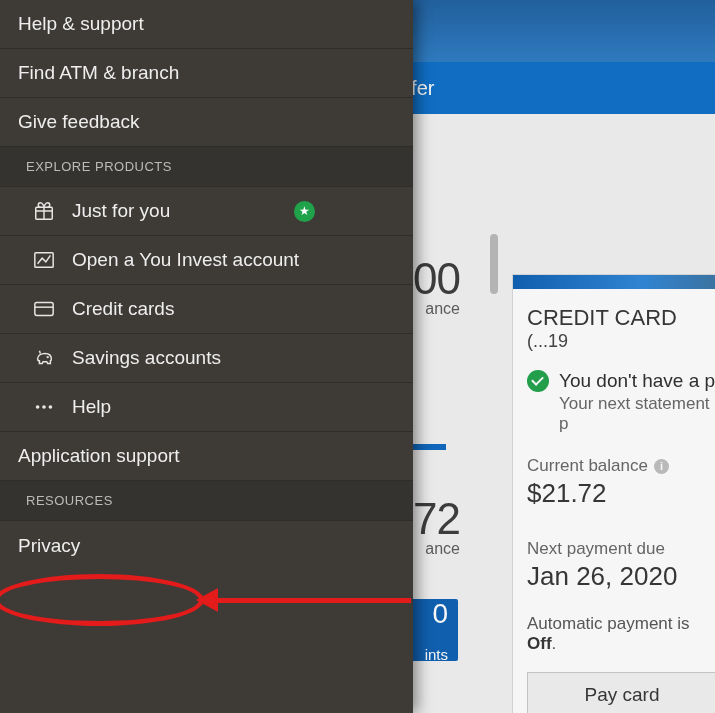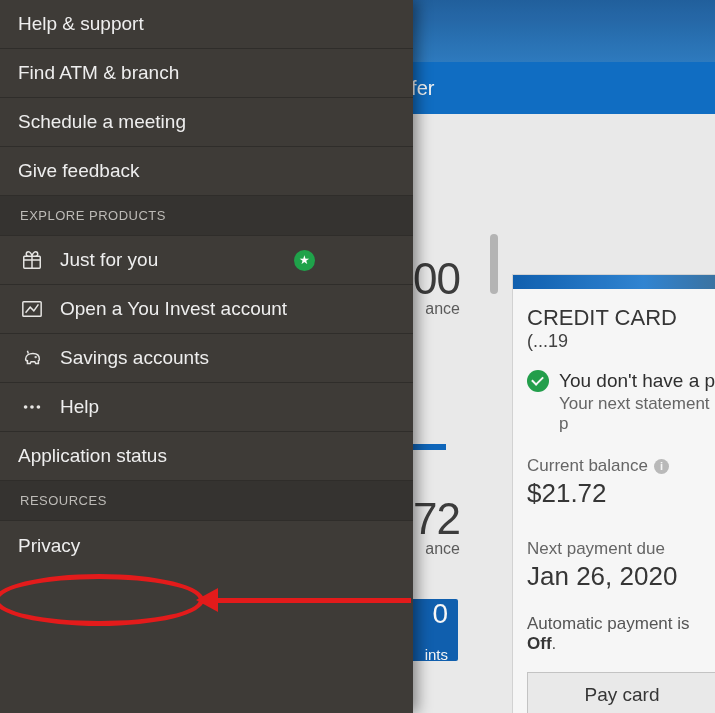--- a/index.html
+++ b/index.html
@@ -36,23 +36,23 @@
   .field-label { font-size:17px; color:#666; margin-top:22px; display:flex; align-items:center; gap:6px;}
   .info-icon { width:15px; height:15px; border-radius:50%; background:#bfbfbf; display:inline-flex; align-items:center; justify-content:center; color:#fff; font-size:11px; font-weight:bold;}
   .field-value { font-size:26px; color:#333; margin-top:2px;}
   .auto-row { font-size:17px; color:#555; margin-top:22px; }
   .auto-row b { color:#333; font-weight:600; }
   .pay-btn { margin-top:18px; width:100%; height:46px; background:#f2f2f2; border:1px solid #c9c9c9; color:#333; font-size:19px; cursor:pointer; }
 
   
   .sidebar { position:absolute; left:0; top:0; width:413px; height:713px; background:#3e3b37; color:#e7e6e4; box-shadow: 4px 0 14px rgba(0,0,0,.45); overflow:hidden;}
   .side-item { height:49px; border-bottom:1px solid #2f2d2a; display:flex; align-items:center; padding:0 18px; font-size:19px; color:#eee; cursor:pointer; position:relative;}
-  .side-item.with-icon { gap:16px; padding-left:20px;}
+  .side-item.with-icon { gap:16px; padding-left:32px;}
   .side-item .icon { width:24px; height:24px; flex:0 0 24px; display:flex; align-items:center; justify-content:center; }
-  .side-section { height:40px; display:flex; align-items:center; padding:0 20px; background:#353330; font-size:13px; letter-spacing:.5px; color:#bdbbb7; border-bottom:1px solid #2f2d2a;}
+  .side-section { height:40px; display:flex; align-items:center; padding:0 26px; background:#353330; font-size:13px; letter-spacing:.5px; color:#bdbbb7; border-bottom:1px solid #2f2d2a;}
   .star-badge { width:21px; height:21px; border-radius:50%; background:#1fa24a; position:absolute; left:294px; display:flex; align-items:center; justify-content:center; color:#fff; font-size:12px;}
 
   
   .ic { stroke:#e7e6e4; stroke-width:1.6; fill:none; }
 
   
   .annot-ellipse { position:absolute; left:-6px; top:574px; width:210px; height:52px; border:5px solid #e31b1b; border-radius:50%/50%; pointer-events:none; }
   .annot-arrow { position:absolute; left:196px; top:594px; width:215px; height:12px; pointer-events:none; }
   .annot-arrow .line { position:absolute; left:20px; top:4px; right:0; height:5px; background:#e31b1b; }
   .annot-arrow .head { position:absolute; left:0; top:-6px; width:0; height:0; border-top:12px solid transparent; border-bottom:12px solid transparent; border-right:22px solid #e31b1b;}
@@ -120,23 +120,20 @@
   <div class="dim"></div>
 
   <div class="sidebar">
     <div class="side-item">
         <span>Help &amp; support</span>
       </div>
     <div class="side-item">
         <span>Find ATM &amp; branch</span>
       </div>
     <div class="side-item">
-        <span>Schedule a meeting</span>
-      </div>
-    <div class="side-item">
         <span>Give feedback</span>
       </div>
 
     <div class="side-section">EXPLORE PRODUCTS</div>
 
     <div class="side-item with-icon">
       <span class="icon">
         <svg viewBox="0 0 24 24" width="22" height="22">
             <rect class="ic" x="3" y="8" width="18" height="13" rx="1"></rect>
             <path class="ic" d="M3 12h18M12 8v13M8 8c-3 0-3-5 0-5 2 0 4 3 4 5M16 8c3 0 3-5 0-5-2 0-4 3-4 5"></path>
@@ -146,20 +143,29 @@
       <span class="star-badge">★</span>
     </div>
     <div class="side-item with-icon">
       <span class="icon">
         <svg viewBox="0 0 24 24" width="22" height="22">
             <rect class="ic" x="2" y="4" width="20" height="16" rx="1"></rect>
             <path class="ic" d="M5 16l5-6 4 4 5-7"></path>
           </svg>
       </span>
       <span>Open a You Invest account</span>
+    </div>
+    <div class="side-item with-icon">
+      <span class="icon">
+        <svg viewBox="0 0 24 24" width="22" height="22">
+            <rect class="ic" x="2" y="5" width="20" height="14" rx="2"></rect>
+            <path class="ic" d="M2 10h20"></path>
+          </svg>
+      </span>
+      <span>Credit cards</span>
     </div>
     <div class="side-item with-icon">
       <span class="icon">
         <svg viewBox="0 0 24 24" width="22" height="22">
             <path class="ic" d="M5 13c0-4 4-6 8-6s7 2 7 6c0 1-.5 2-1 2v3h-3l-1-2h-4l-1 2H7v-3c-1 0-2-1-2-2zM8 7l-1-3"></path>
             <circle class="ic" cx="16" cy="11" r=".5"></circle>
           </svg>
       </span>
       <span>Savings accounts</span>
     </div>
@@ -168,21 +174,21 @@
         <svg viewBox="0 0 24 24" width="22" height="22">
             <circle fill="#e7e6e4" cx="5" cy="12" r="2"></circle>
             <circle fill="#e7e6e4" cx="12" cy="12" r="2"></circle>
             <circle fill="#e7e6e4" cx="19" cy="12" r="2"></circle>
           </svg>
       </span>
       <span>Help</span>
     </div>
 
     <div class="side-item">
-        <span>Application status</span>
+        <span>Application support</span>
       </div>
 
     <div class="side-section">RESOURCES</div>
 
     <div class="side-item" style="border-bottom:none">
         <span>Privacy</span>
       </div>
   </div>
 
   <div class="annot-ellipse"></div>

